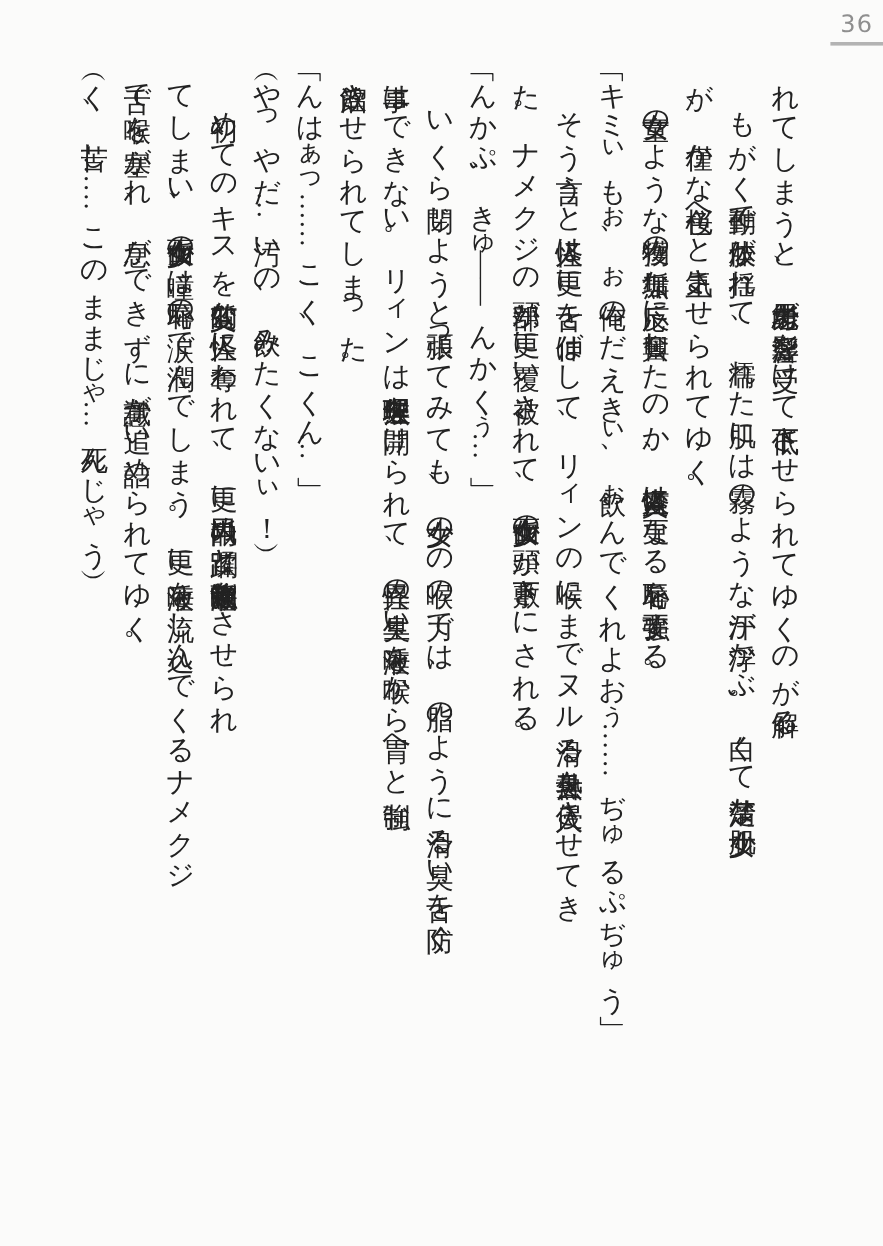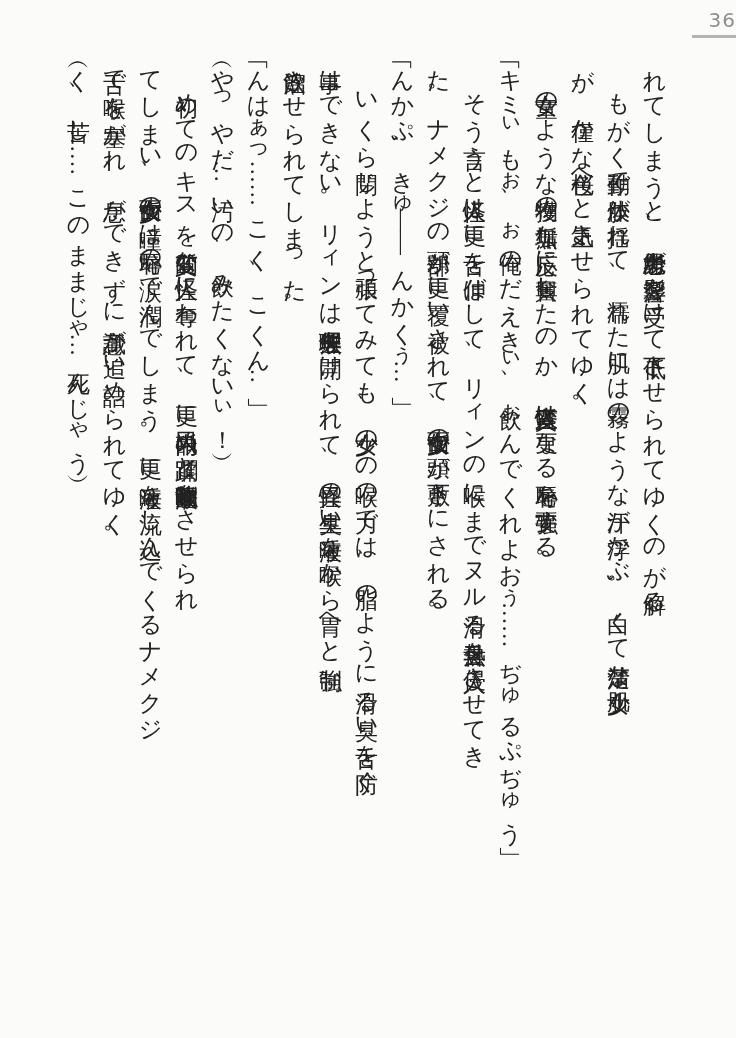--- a/index.html
+++ b/index.html
@@ -17,21 +17,21 @@
   }
   .page{
     position:absolute;
     inset:0;
   }
   .page-header{
     position:absolute;
     top:8px;
     right:0;
     width:44px;
-    text-align:right;
+    text-align:center;
     padding-bottom:3px;
     border-bottom:3px solid var(--rule);
     font-family:"DejaVu Sans","Liberation Sans",sans-serif;
     font-size:20px;
     letter-spacing:1px;
     color:var(--pgnum);
   }
   .text-block{
     position:absolute;
     top:54px;

